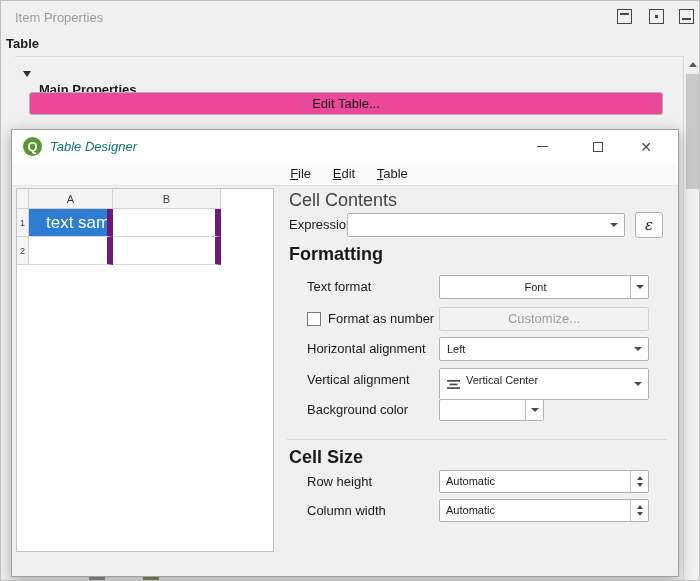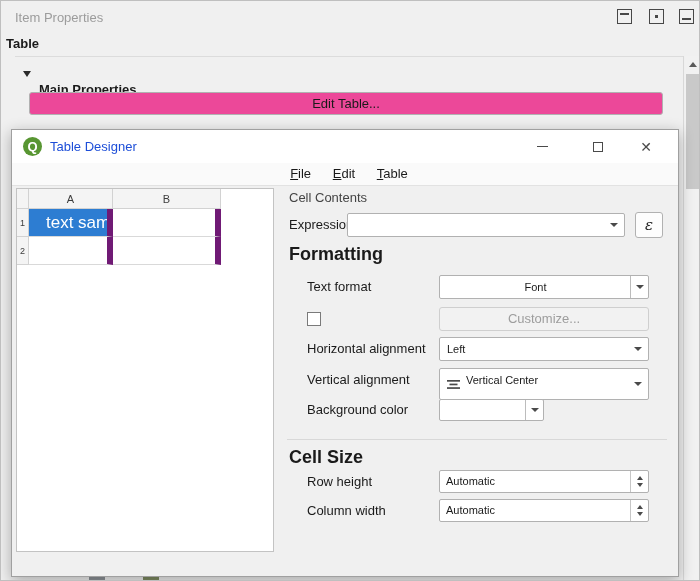--- a/index.html
+++ b/index.html
@@ -30,21 +30,21 @@
 
   .bicon{position:absolute;top:574px;width:16px;height:12px;background:#8e9398;}
   .bicon-1{left:88px;} .bicon-2{left:142px;background:#7f8c62;}
 
   
   .dialog{position:absolute;left:10px;top:128px;width:666px;height:446px;background:#f0f0f0;
           border:1px solid #a0a0a0;box-shadow:0 4px 14px rgba(0,0,0,0.3);}
   .titlebar{position:absolute;left:0;top:0;right:0;height:33px;background:#ffffff;}
   .logo{position:absolute;left:11px;top:7px;width:19px;height:19px;background:#589632;border-radius:50%;
         color:#fff;font-weight:bold;font-size:13px;line-height:19px;text-align:center;}
-  .dlg-title{position:absolute;left:38px;top:0;line-height:33px;font-size:13px;color:#1d4ed8;}
+  .dlg-title{position:absolute;left:38px;top:0;line-height:33px;font-size:13px;color:#0f766e;font-style:italic;}
   .caption-btn{position:absolute;top:0;height:33px;width:36px;display:flex;align-items:center;justify-content:center;color:#4a4a4a;}
   .cap-min{left:512px;} .cap-max{left:568px;} .cap-close{left:616px;font-size:14px;}
   .min-glyph{width:11px;height:1px;background:#4a4a4a;}
   .max-glyph{width:10px;height:10px;border:1px solid #4a4a4a;box-sizing:border-box;}
 
   .menubar{position:absolute;left:0;top:33px;right:0;height:23px;background:#fafafa;border-bottom:1px solid #e2e2e2;
            padding-left:8px;box-sizing:border-box;text-align:center;}
   .menu-item{display:inline-block;padding:0 9px;line-height:22px;font-size:13px;color:#1a1a1a;}
   .menu-item::first-letter{text-decoration:underline;}
 
@@ -60,21 +60,21 @@
   .rowh-1{top:20px;} .rowh-2{top:48px;}
   .cell{border-right:6px solid #701a75;border-bottom:1px solid #d9d9d9;font-size:17px;line-height:27px;
         padding-left:17px;white-space:nowrap;overflow:hidden;background:#fff;}
   .cell-a1{left:12px;top:20px;width:84px;height:28px;}
   .cell-b1{left:96px;top:20px;width:108px;height:28px;}
   .cell-a2{left:12px;top:48px;width:84px;height:28px;}
   .cell-b2{left:96px;top:48px;width:108px;height:28px;}
   .cell.selected{background:#2d7dd2;color:#fff;}
 
   
-  .sect-hdr{position:absolute;font-size:13px;color:#444;}
+  .sect-hdr{position:absolute;font-size:18px;color:#444;}
   .bold-hdr{position:absolute;font-size:18px;font-weight:bold;color:#1a1a1a;}
   .lbl{position:absolute;font-size:13px;color:#1a1a1a;line-height:24px;white-space:nowrap;}
   .ctl{position:absolute;box-sizing:border-box;background:#fff;border:1px solid #b1b1b1;border-radius:2px;font-size:11px;}
   .combo{line-height:22px;padding-left:7px;}
   .dd-arrow{position:absolute;right:6px;top:50%;margin-top:-2px;width:0;height:0;
             border-left:4px solid transparent;border-right:4px solid transparent;border-top:4px solid #4a4a4a;}
   .dd-seg{position:absolute;right:0;top:0;bottom:0;width:17px;border-left:1px solid #bcbcbc;}
   .dd-seg .dd-arrow{right:4px;}
   .spin-seg{position:absolute;right:0;top:0;bottom:0;width:17px;border-left:1px solid #c6c6c6;
             display:flex;flex-direction:column;align-items:center;justify-content:center;gap:3px;}
@@ -181,20 +181,21 @@
 
     <div class="lbl lbl-textformat">Text format</div>
     <div class="ctl btn ctl-font">
       <span>Font</span>
       <span class="dd-seg">
           <span class="dd-arrow"></span>
         </span>
     </div>
 
     <span class="checkbox"></span>
+    <div class="lbl lbl-fan">Format as number</div>
     <div class="btn btn-customize">Customize...</div>
 
     <div class="lbl lbl-halign">Horizontal alignment</div>
     <div class="ctl combo combo-halign">
       <span>Left</span>
       <span class="dd-arrow"></span>
     </div>
 
     <div class="lbl lbl-valign">Vertical alignment</div>
     <div class="ctl combo combo-valign">

